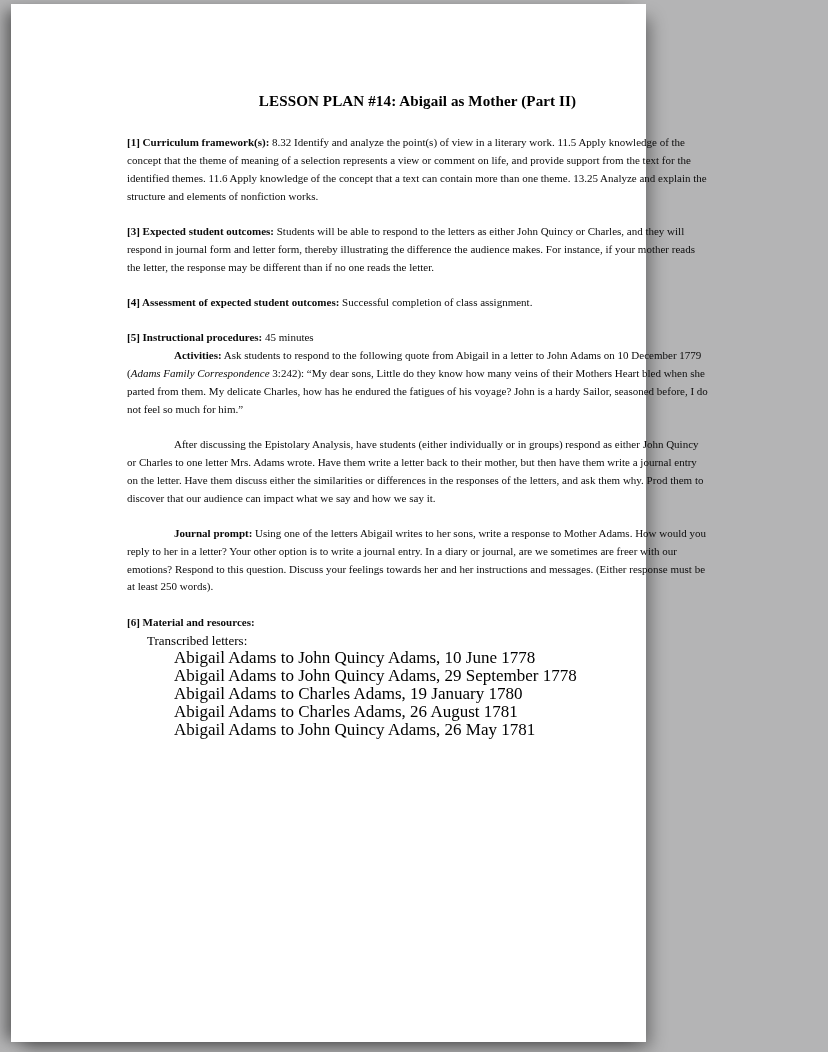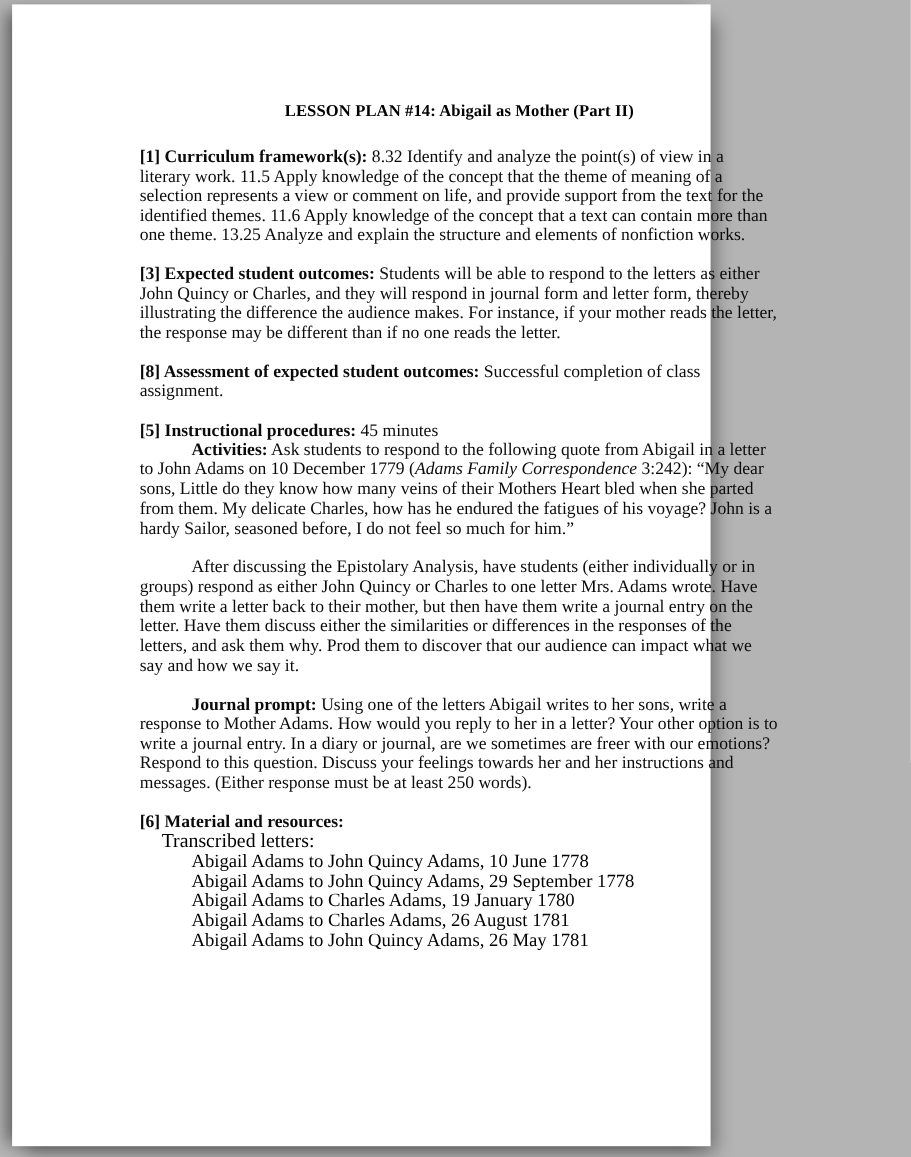--- a/index.html
+++ b/index.html
@@ -40,21 +40,21 @@
   .doc-title {
     text-align: center;
     font-weight: bold;
     font-size: 15.1px;
     line-height: 18px;
     margin: 0 0 24px 0;
     letter-spacing: 0.1px;
   }
 
   .blk {
-    font-size: 16px;
+    font-size: 11px;
     line-height: 17.85px;
     margin: 0 0 17.5px 0;
     text-align: left;
     color: #0b0b0b;
   }
 
   .blk.tight {
     margin-bottom: 0;
   }
 
@@ -64,21 +64,21 @@
 
   .ital {
     font-style: italic;
   }
 
   .indent-first {
     text-indent: 47px;
   }
 
   .sub-line {
-    font-size: 18px;
+    font-size: 13px;
     line-height: 17.85px;
     margin: 0;
     padding-left: 20px;
   }
 
   .letter-line {
     font-size: 17px;
     line-height: 17.85px;
     margin: 0;
     padding-left: 47px;
@@ -100,21 +100,21 @@
       <p class="blk">
         <span class="lbl">[1] Curriculum framework(s):</span><span> 8.32 Identify and analyze the point(s) of view in a literary work. 11.5 Apply knowledge of the concept that the theme of meaning of a selection represents a view or comment on life, and provide support from the text for the identified themes. 11.6 Apply knowledge of the concept that a text can contain more than one theme. 13.25 Analyze and explain the structure and elements of nonfiction works.</span>
       </p>
 
 
       <p class="blk">
         <span class="lbl">[3] Expected student outcomes:</span><span> Students will be able to respond to the letters as either John Quincy or Charles, and they will respond in journal form and letter form, thereby illustrating the difference the audience makes. For instance, if your mother reads the letter, the response may be different than if no one reads the letter.</span>
       </p>
 
       <p class="blk">
-        <span class="lbl">[8] Assessment of expected student outcomes:</span><span> Successful completion of class assignment.</span>
+        <span class="lbl">[4] Assessment of expected student outcomes:</span><span> Successful completion of class assignment.</span>
       </p>
 
       <p class="blk tight">
         <span class="lbl">[5] Instructional procedures:</span><span> 45 minutes</span>
       </p>
 
       <p class="blk indent-first">
         <span class="lbl">Activities:</span><span> Ask students to respond to the following quote from Abigail in a letter to John Adams on 10 December 1779 (</span><span class="ital">Adams Family Correspondence</span><span> 3:242): “My dear sons, Little do they know how many veins of their Mothers Heart bled when she parted from them. My delicate Charles, how has he endured the fatigues of his voyage? John is a hardy Sailor, seasoned before, I do not feel so much for him.”</span>
       </p>
 

